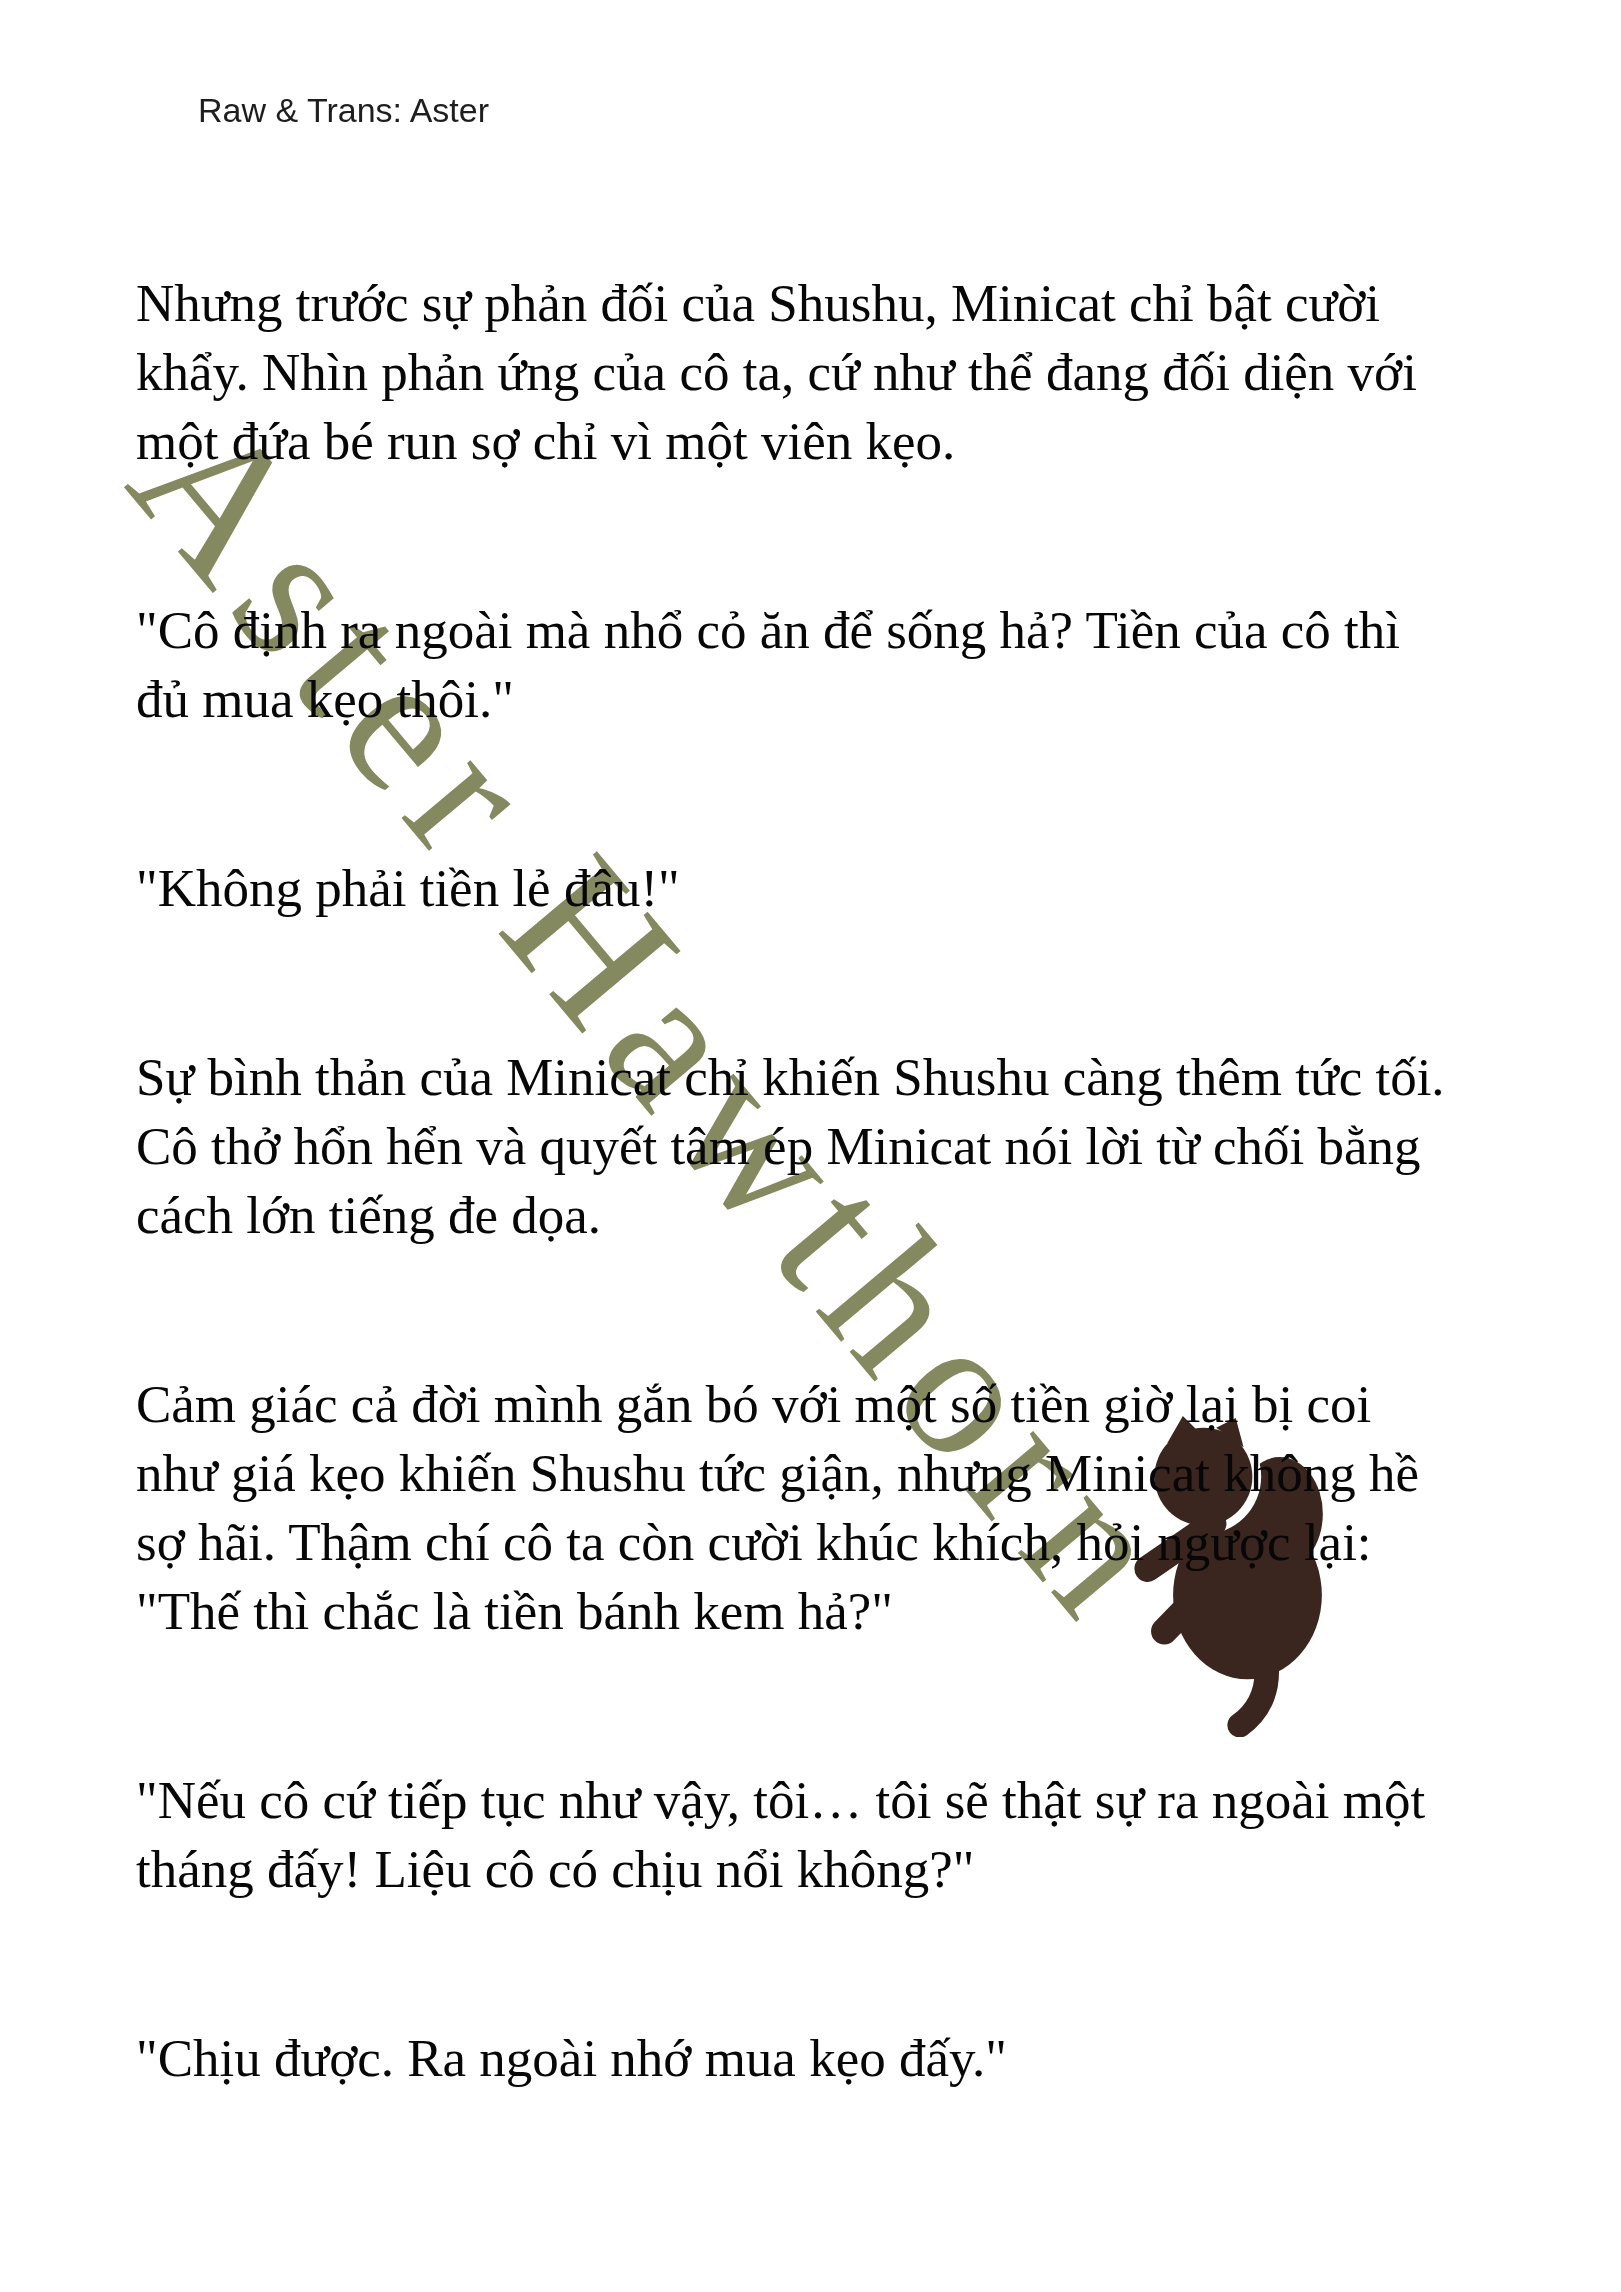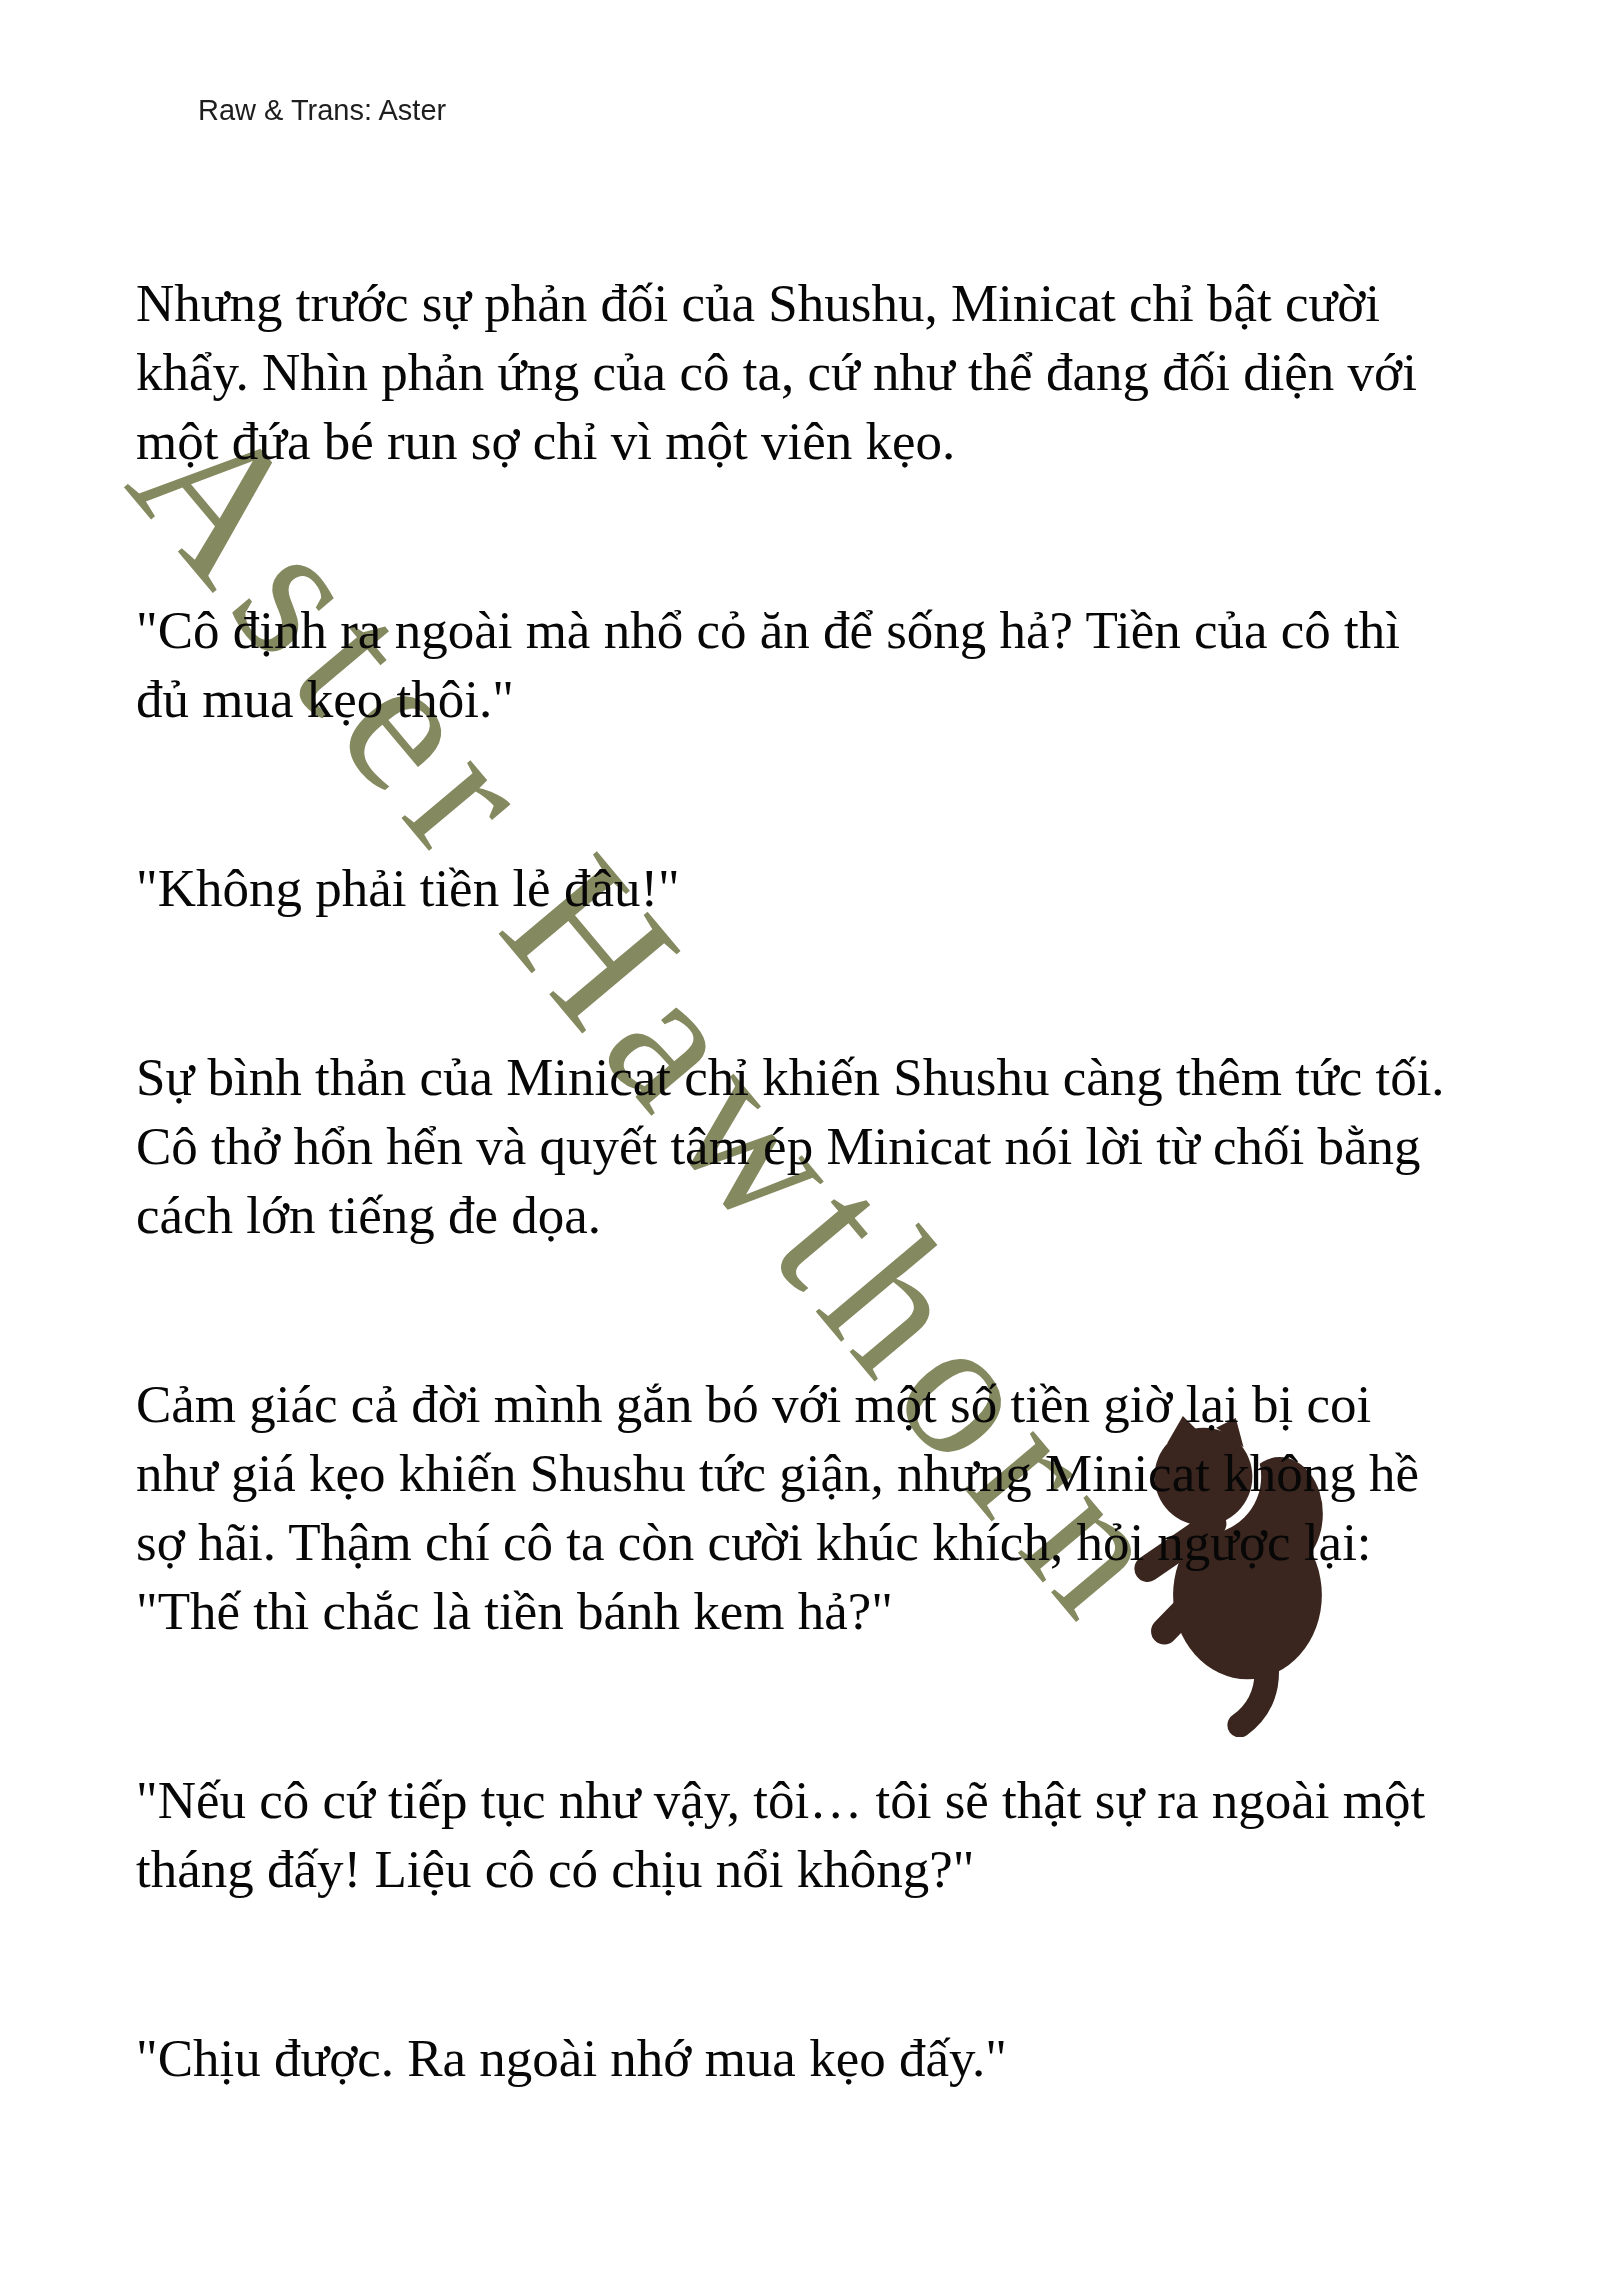--- a/index.html
+++ b/index.html
@@ -9,21 +9,21 @@
     position: relative;
     overflow: hidden;
     font-family: "Liberation Serif", serif;
   }
   .page { position: absolute; inset: 0; }
 
   .header-label {
     position: absolute;
     left: 198px; top: 93px;
     font-family: "Liberation Sans", sans-serif;
-    font-size: 29px;
+    font-size: 34px;
     line-height: 35px;
     color: #1e1e1e;
     z-index: 3;
     white-space: pre;
   }
 
   .watermark {
     position: absolute;
     left: 657px; top: 1019px;
     transform: translate(-50%, -50%) rotate(50deg);

